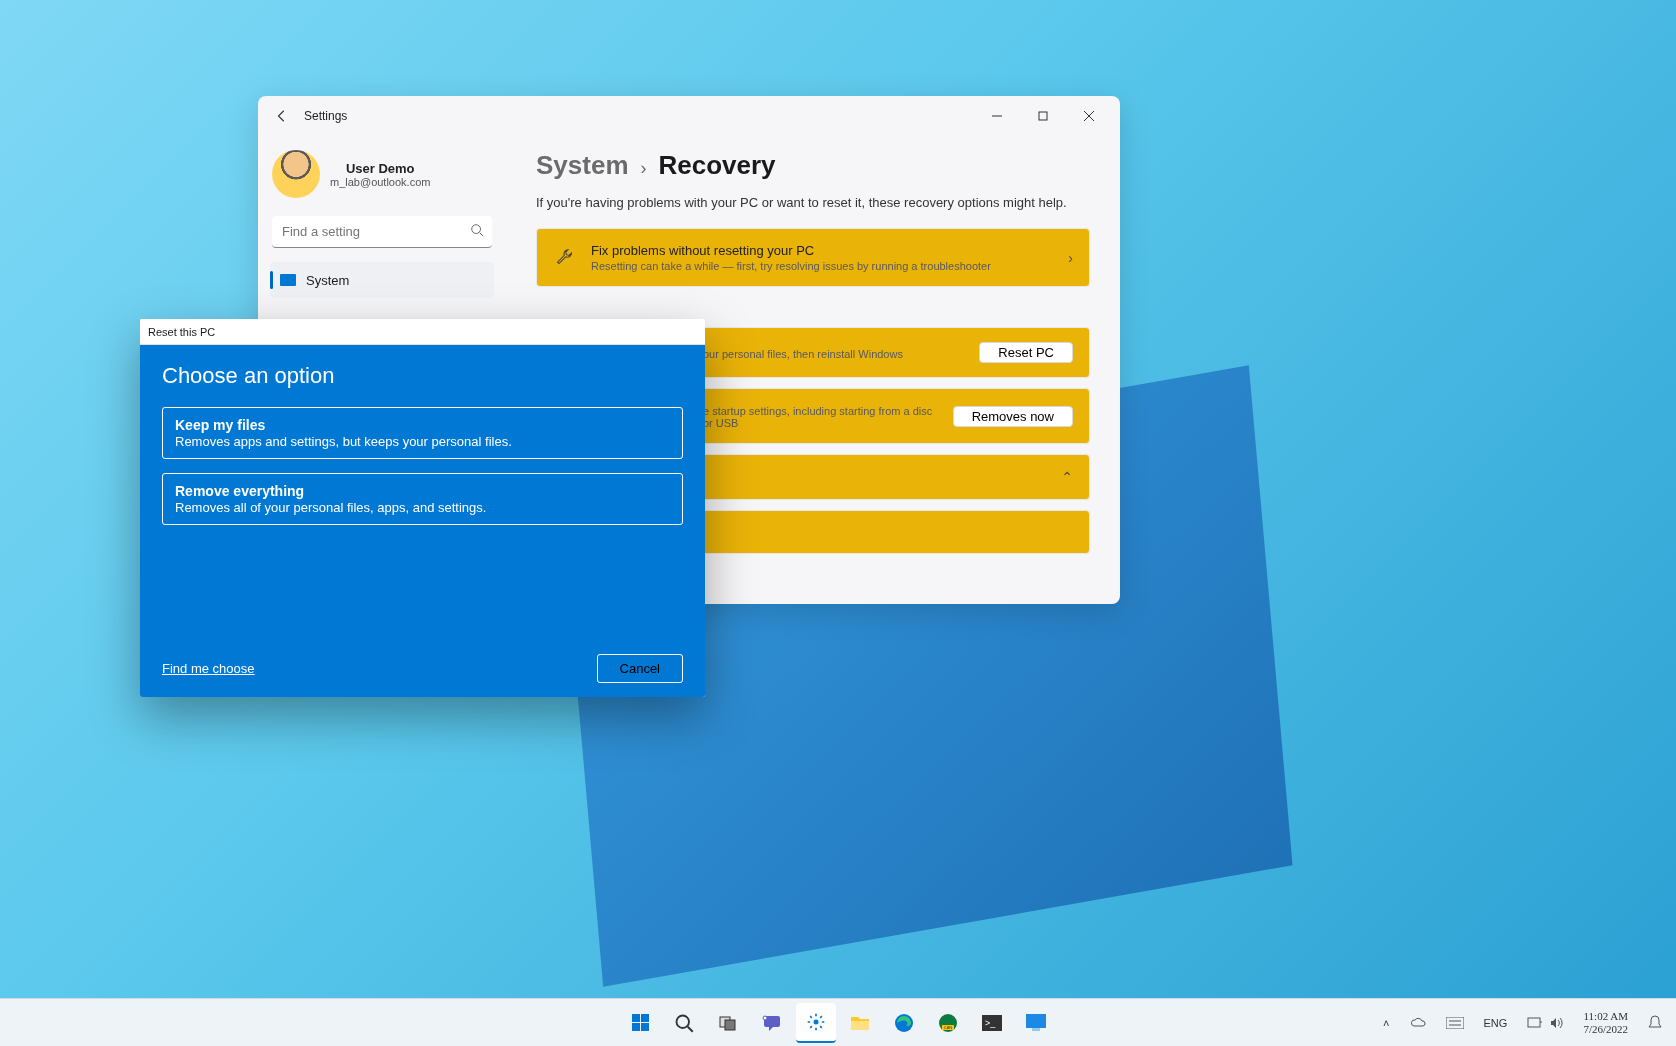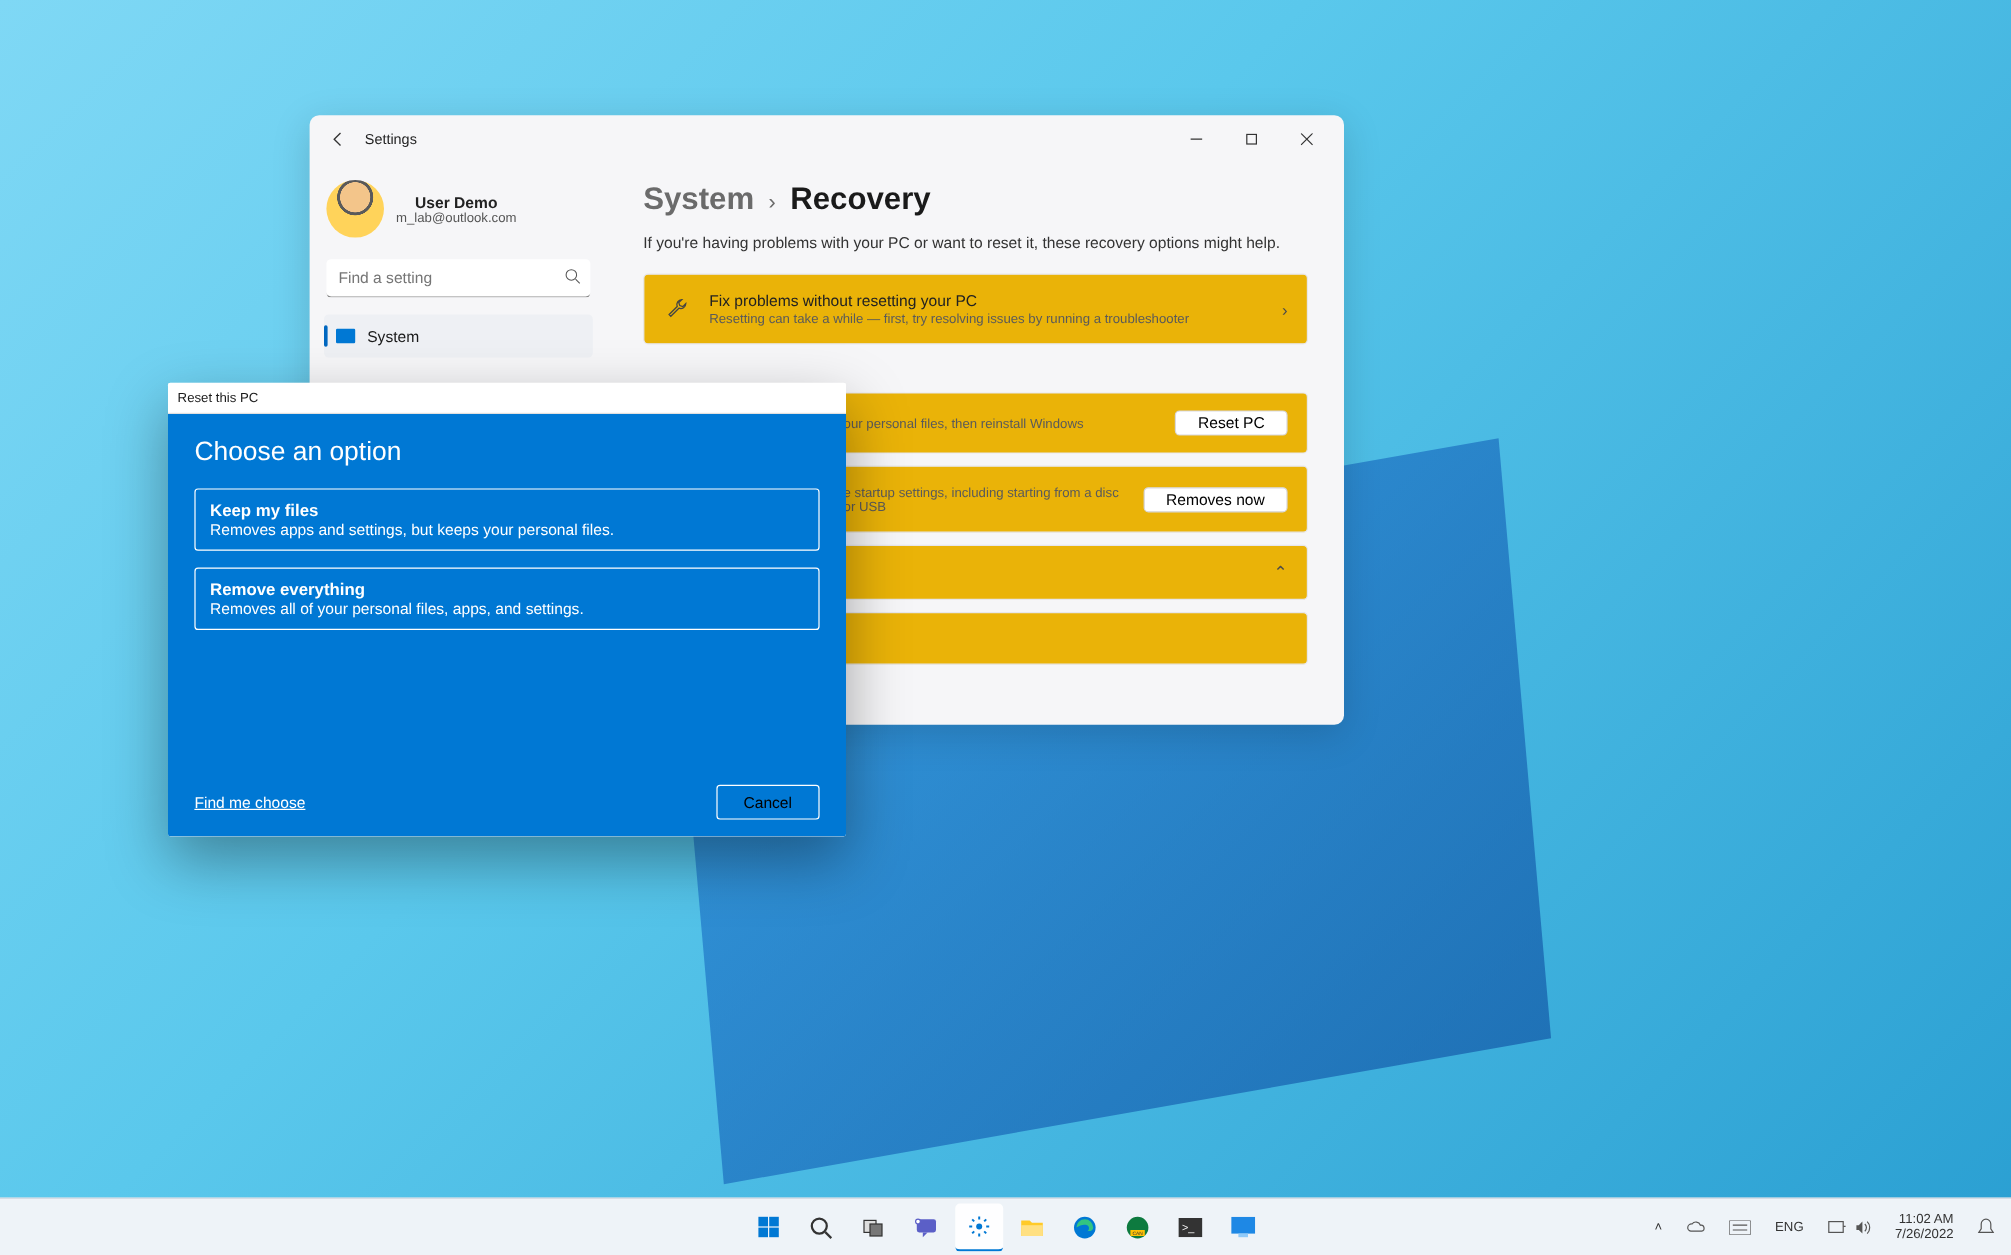--- a/index.html
+++ b/index.html
@@ -61,21 +61,21 @@
 .help-link { font-size: 13px; text-decoration: underline; cursor: pointer; color:#fff;}
 .cancel-btn { border: 1.5px solid #fff; background: transparent; color: #000000; padding: 6px 22px; font-size: 13px; border-radius: 3px; cursor: pointer; }
 
 
 .taskbar { position: absolute; left: 0; right: 0; bottom: 0; height: 48px; background: #eef3f8; border-top: 1px solid #d0d8e0; display: flex; align-items: center; }
 .task-center { position: absolute; left: 50%; transform: translateX(-50%); display: flex; gap: 4px; }
 .task-icon { width: 40px; height: 40px; display: flex; align-items: center; justify-content: center; border-radius: 4px; cursor: pointer; }
 .task-icon.active { background: rgba(255,255,255,.9); border-bottom: 2px solid #0078d4; }
 .tray { position: absolute; right: 8px; display: flex; align-items: center; gap: 8px; font-size: 11px; color: #333; }
 .tray .block { display: flex; align-items: center; gap: 6px; padding: 3px 6px; cursor: pointer; border-radius:3px;}
-.tray .clock { text-align: right; line-height: 13px; }
+.tray .clock { text-align: right; line-height: 13px; font-family: Liberation Serif, serif; }
 .win-logo { display: grid; grid-template-columns: 8px 8px; grid-template-rows: 8px 8px; gap: 1px; }
 .win-logo span { background: #0078d4; }
 </style>
 </head>
 <body>
 
 <div class="desktop-bg-shape"></div>
 
 <div class="settings-window">
   <div class="titlebar">

